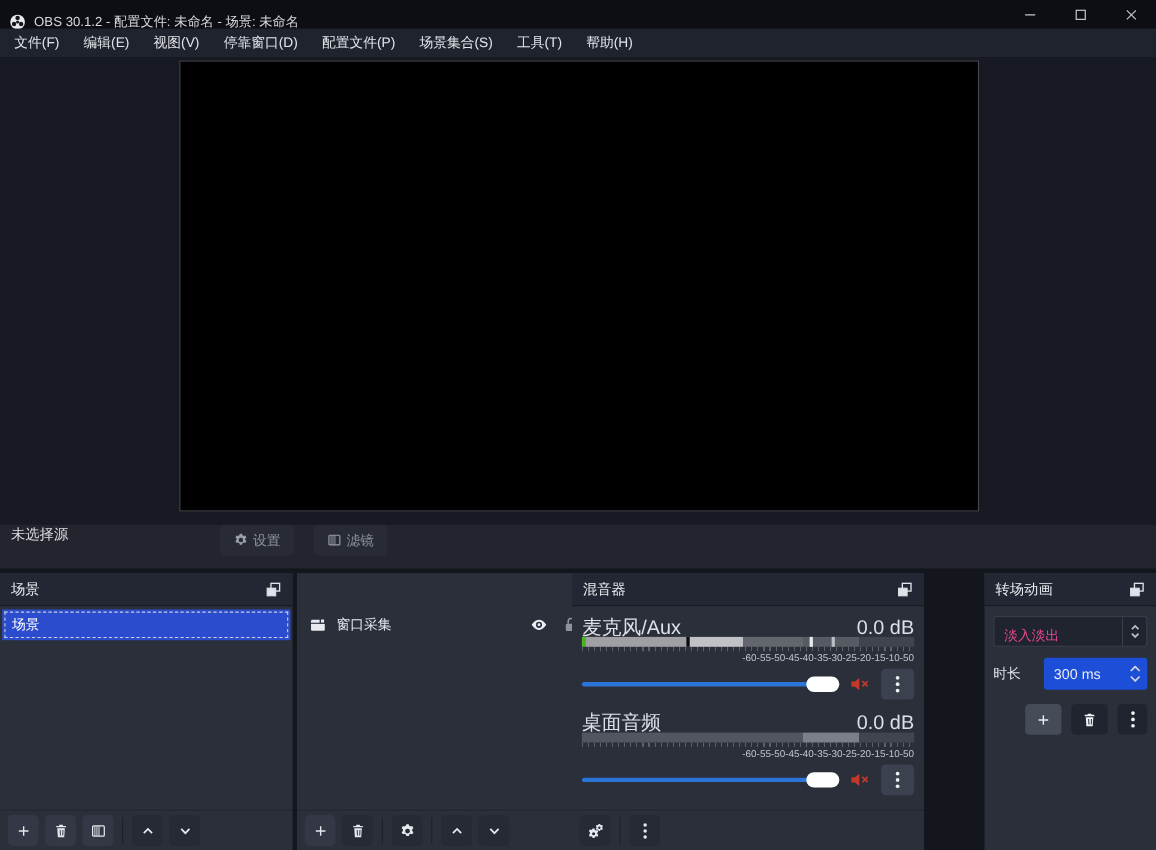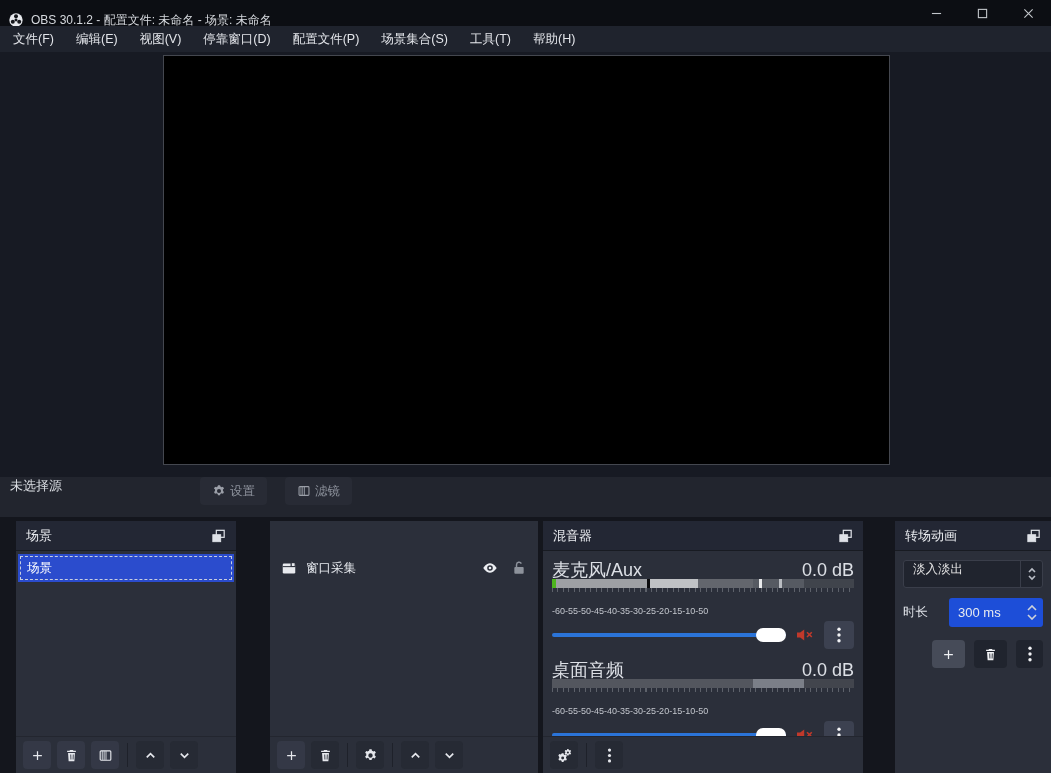--- a/index.html
+++ b/index.html
@@ -31,23 +31,23 @@
                 display:flex; align-items:flex-start; }
   .ctx-status { padding-left:10px; font-size:13px; color:#dcdfe4; width:200px; }
   .ctx-buttons { display:flex; gap:18px; }
   .ctx-btn { height:28px; padding:0 12px; background:#282b35; border-radius:4px; display:flex;
              align-items:center; gap:4px; font-size:12.5px; color:#8d929c; }
   .ctx-btn svg { width:14px; height:14px; color:#9b9fa8; }
 
   
   .docks { position:absolute; top:517px; bottom:0; left:0; right:0; background:#14161d; }
   .panel { position:absolute; top:4px; bottom:0; background:#2b2f3a; }
-  .panel.scenes      { left:16px;   width:220px; }
+  .panel.scenes      { left:0;   width:266px; }
   .panel.sources     { left:270px; width:268px; }
-  .panel.mixer       { left:543px; width:320px; }
+  .panel.mixer       { left:520px; width:320px; }
   .panel.transitions { left:895px; width:156px; }
   .panel-header { height:30px; background:#232734; border-bottom:1px solid #181b22;
                   display:flex; align-items:center; padding:0 10px; }
   .panel-title { font-size:13px; color:#eaecf0; }
   .popout { margin-left:auto; color:#dfe2e8; display:flex; }
   .popout svg { width:15px; height:14px; }
   .panel-body { position:absolute; top:31px; bottom:37px; left:0; right:0; overflow:hidden; }
   .panel-toolbar { position:absolute; bottom:0; left:0; right:0; height:37px; border-top:1px solid #23262f;
                    display:flex; align-items:center; padding:0 7px; gap:6px; }
   .tool-btn { width:28px; height:28px; border-radius:4px; background:#343846; color:#e6e8ed;
@@ -81,38 +81,38 @@
   .meter.desktop { background:linear-gradient(to right,
       #53565e 0, #53565e 66.5%,
       #7b7f88 66.5%, #7b7f88 83.5%,
       #42454d 83.5%, #42454d 100%); }
   .peak { position:absolute; top:0; bottom:0; width:3px; }
   .peak.black { left:31.5%; background:#0b0b0d; }
   .peak.w1 { left:68.5%; background:#e9eaec; }
   .peak.w2 { left:75%; background:#babdc2; }
   .meter-ticks { height:4px; background:repeating-linear-gradient(to right,
       #5d616a 0, #5d616a 1px, transparent 1px, transparent 5.5px); }
-  .meter-scale { display:flex; justify-content:flex-start; font-size:9px; color:#c3c6cd;
-                 margin-top:14px; height:11px; }
+  .meter-scale { display:flex; justify-content:flex-end; font-size:9px; color:#c3c6cd;
+                 margin-top:1px; height:11px; }
   .mix-slider-row { display:flex; align-items:center; gap:9px; margin:4px 0 9px; height:28px; }
   .slider { flex:1; position:relative; height:14px; }
   .slider-track { position:absolute; left:0; right:0; top:5px; height:4px; border-radius:2px;
                   background:var(--slider,#2b74d8); }
   .slider-handle { position:absolute; right:0; top:0; width:30px; height:14px; background:#ffffff;
                    border-radius:7px; }
   .mute { color:var(--mute_red,#c0392b); display:flex; }
   .mute svg { width:20px; height:16px; }
   .kebab-btn { width:30px; height:28px; border-radius:4px; background:#3c4150; color:#f2f3f5;
                display:flex; align-items:center; justify-content:center; flex:0 0 auto; }
   .kebab-btn svg { width:14px; height:16px; }
 
   
   .trans-body { padding:8px; }
   .select { height:28px; background:#20242e; border:1px solid #3a3e4a; border-radius:3px;
-            display:flex; align-items:flex-start; font-size:12.5px; color:#e5e5e5; }
+            display:flex; align-items:flex-end; font-size:12.5px; color:#ec4899; }
   .select .sel-text { padding-left:9px; flex:1; }
   .select .sel-arrows { width:22px; height:100%; border-left:1px solid #3a3e4a; display:flex;
                         align-items:center; justify-content:center; color:#b9bdc6; }
   .sel-arrows svg { width:10px; height:16px; }
   .duration-row { display:flex; align-items:center; gap:21px; margin-top:10px;
                   font-size:12.5px; color:#dde0e6; }
   .spin { flex:1; height:29px; background:#1d4ed8; border-radius:3px; display:flex; align-items:center;
           padding:0 9px; font-size:13px; color:#e8ebef; position:relative; }
   .spin-arrows { position:absolute; right:6px; top:0; bottom:0; display:flex; flex-direction:column;
                  justify-content:center; gap:3px; color:#cfd3da; }

